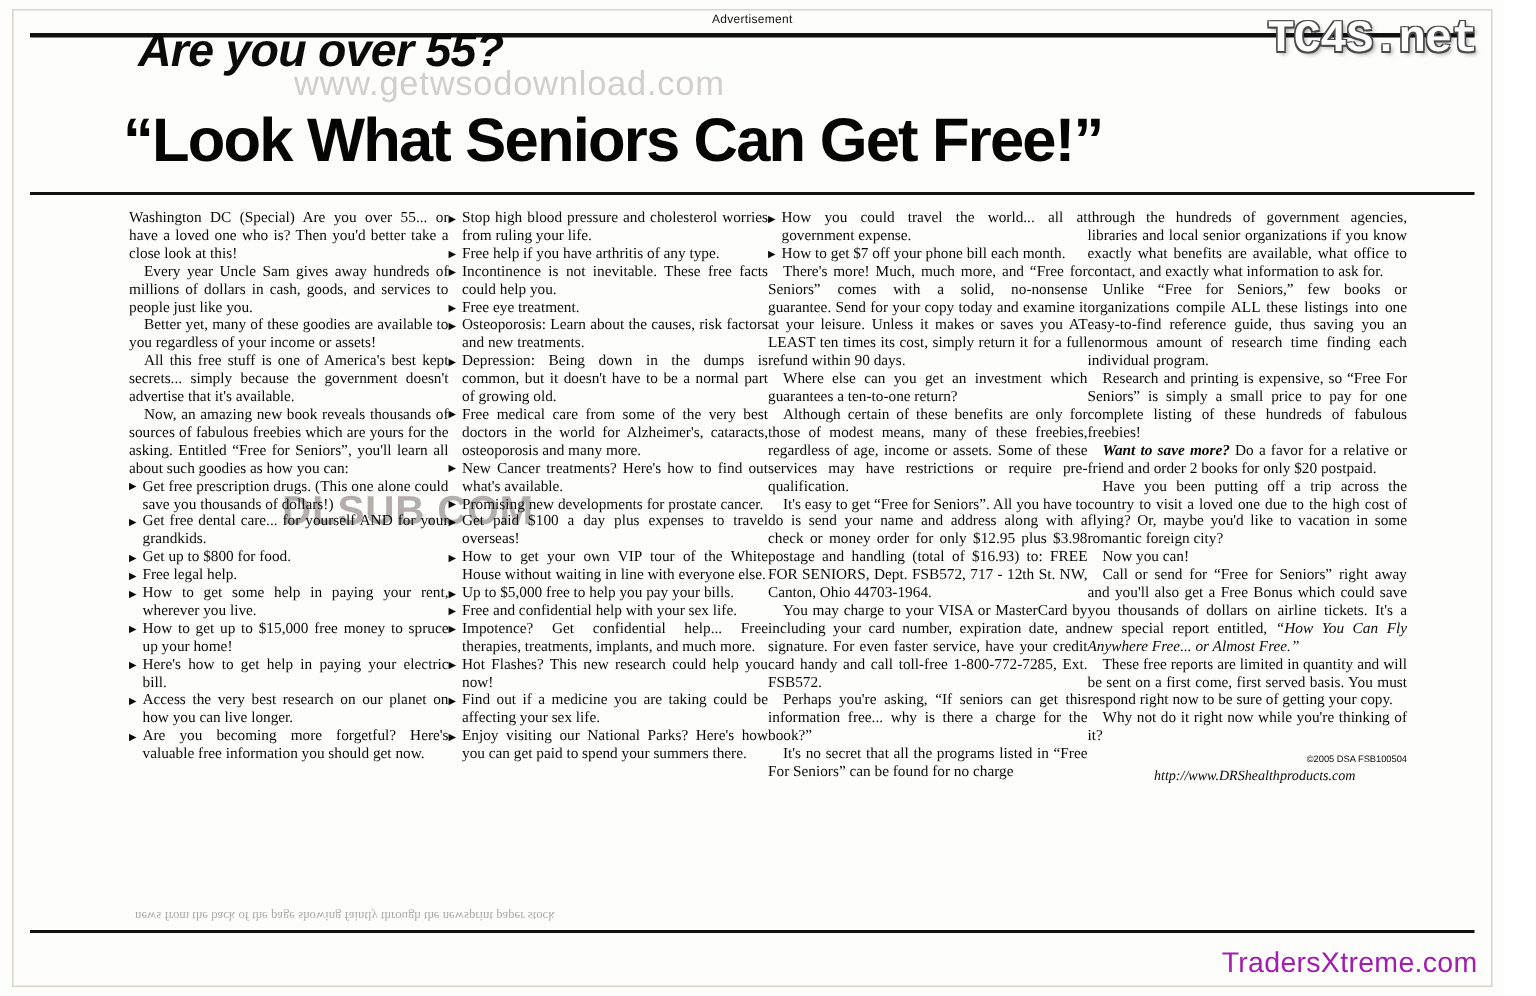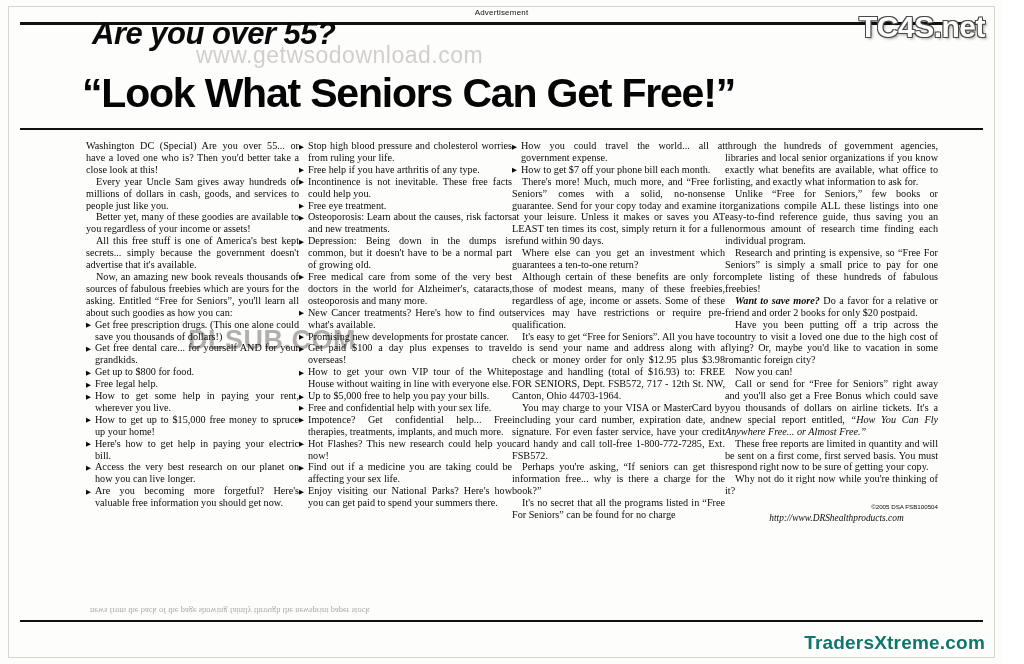--- a/index.html
+++ b/index.html
@@ -35,21 +35,21 @@
     text-align: center;
     font-family: "Liberation Sans", sans-serif;
     font-size: 8px;
     letter-spacing: 0.2px;
     color: #111;
   }
   .watermark-tc4s {
     position: absolute;
     top: 10px;
     right: 18px;
-    font-family: Liberation Sans, sans-serif;
+    font-family: Liberation Mono, monospace;
     font-size: 30px;
     font-weight: bold;
     color: #ffffff;
     text-shadow:
       -1px -1px 0 #4a4a4a,
        1px -1px 0 #4a4a4a,
       -1px  1px 0 #4a4a4a,
        1px  1px 0 #4a4a4a,
        2px 2px 3px rgba(0,0,0,0.35);
     letter-spacing: -0.5px;
@@ -72,22 +72,22 @@
     font-weight: bold;
     color: rgba(120,112,108,0.55);
     letter-spacing: 0.5px;
   }
   .watermark-traders {
     position: absolute;
     bottom: 10px;
     right: 18px;
     font-family: "Liberation Sans", sans-serif;
     font-size: 19px;
-    font-weight: bold;
-    color: #0f766e;
+    font-weight: normal;
+    color: #a21caf;
     text-shadow: 1px 1px 0 rgba(255,255,255,0.8);
     letter-spacing: 0.2px;
   }
   .rule-top {
     position: absolute;
     left: 20px; right: 20px;
     top: 22px;
     height: 3px;
     background: #111;
   }
@@ -255,21 +255,21 @@
         <p class="bullet">How to get $7 off your phone bill each month.</p>
         <p class="">There's more! Much, much more, and “Free for Seniors” comes with a solid, no-nonsense guarantee. Send for your copy today and examine it at your leisure. Unless it makes or saves you AT LEAST ten times its cost, simply return it for a full refund within 90 days.</p>
         <p class="">Where else can you get an investment which guarantees a ten-to-one return?</p>
         <p class="">Although certain of these benefits are only for those of modest means, many of these freebies, regardless of age, income or assets. Some of these services may have restrictions or require pre-qualification.</p>
         <p class="">It's easy to get “Free for Seniors”. All you have to do is send your name and address along with a check or money order for only $12.95 plus $3.98 postage and handling (total of $16.93) to: FREE FOR SENIORS, Dept. FSB572, 717 - 12th St. NW, Canton, Ohio 44703-1964.</p>
         <p class="">You may charge to your VISA or MasterCard by including your card number, expiration date, and signature. For even faster service, have your credit card handy and call toll-free 1-800-772-7285, Ext. FSB572.</p>
         <p class="">Perhaps you're asking, “If seniors can get this information free... why is there a charge for the book?”</p>
         <p class="">It's no secret that all the programs listed in “Free For Seniors” can be found for no charge</p>
       </div>
     <div class="col" id="col4">
-        <p class="noindent">through the hundreds of government agencies, libraries and local senior organizations if you know exactly what benefits are available, what office to listing, and exactly what information to ask for.</p>
+        <p class="noindent">through the hundreds of government agencies, libraries and local senior organizations if you know exactly what benefits are available, what office to contact, and exactly what information to ask for.</p>
         <p class="">Unlike “Free for Seniors,” few books or organizations compile ALL these listings into one easy-to-find reference guide, thus saving you an enormous amount of research time finding each individual program.</p>
         <p class="">Research and printing is expensive, so “Free For Seniors” is simply a small price to pay for one complete listing of these hundreds of fabulous freebies!</p>
         <p class=""><span class="strong-i">Want to save more?</span> Do a favor for a relative or friend and order 2 books for only $20 postpaid.</p>
         <p class="">Have you been putting off a trip across the country to visit a loved one due to the high cost of flying? Or, maybe you'd like to vacation in some romantic foreign city?</p>
         <p class="">Now you can!</p>
         <p class="">Call or send for “Free for Seniors” right away and you'll also get a Free Bonus which could save you thousands of dollars on airline tickets. It's a new special report entitled, <span class="i">“How You Can Fly Anywhere Free... or Almost Free.”</span></p>
         <p class="">These free reports are limited in quantity and will be sent on a first come, first served basis. You must respond right now to be sure of getting your copy.</p>
         <p class="">Why not do it right now while you're thinking of it?</p>
       <div class="copyright">©2005 DSA FSB100504</div>
       <p class="url-line">http://www.DRShealthproducts.com</p>

